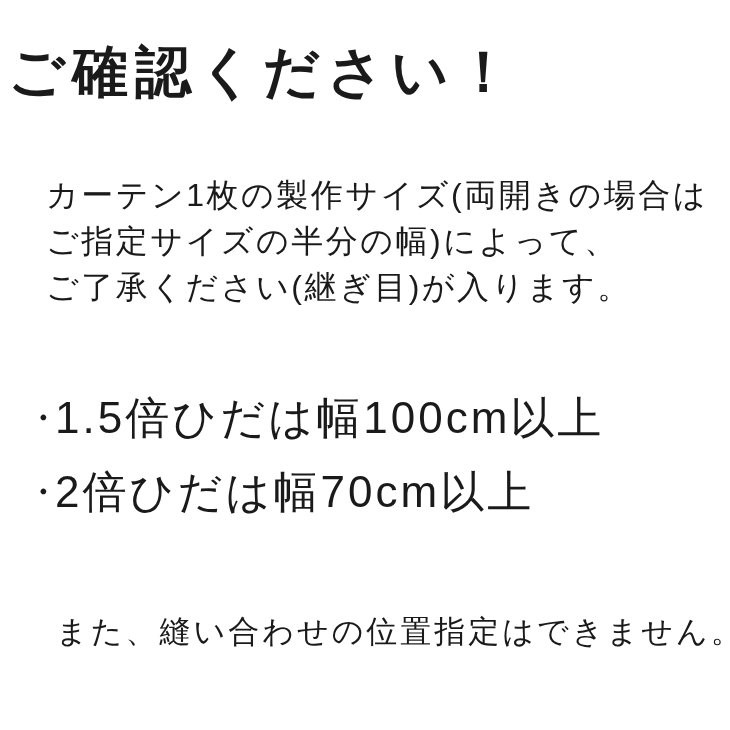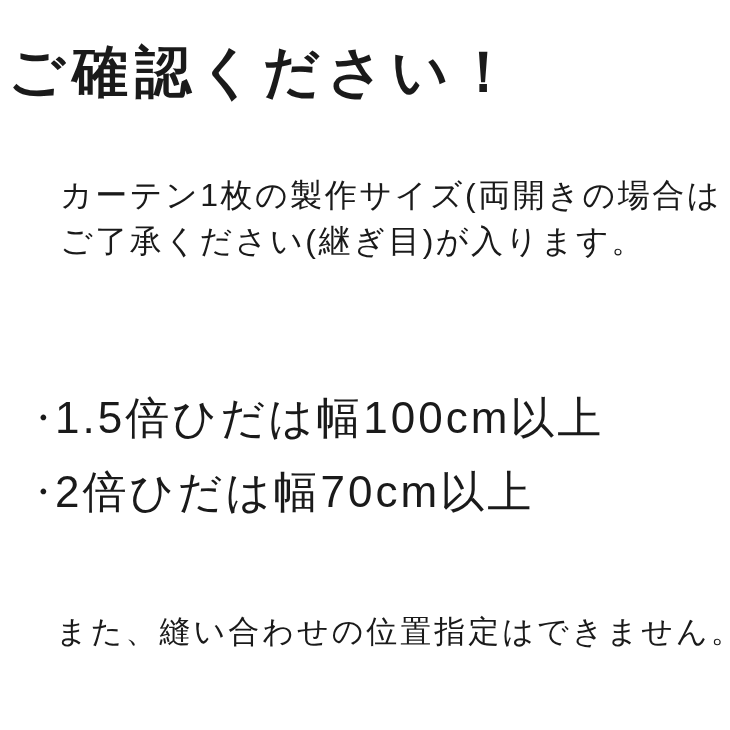--- a/index.html
+++ b/index.html
@@ -26,21 +26,20 @@
     white-space: nowrap;
   }
   .intro {
     position: absolute;
     left: 46px;
     top: 172px;
     font-size: 32px;
     font-weight: 400;
     line-height: 46px;
     letter-spacing: 2.5px;
-    margin-left: 14px;
   }
   .intro p { margin: 0; white-space: nowrap; }
   .bullets {
     position: absolute;
     left: 28px;
     top: 392px;
     margin: 0;
     padding: 0;
     list-style: none;
   }
@@ -73,20 +72,21 @@
 </style>
 </head>
 <body>
 
 <div class="page">
 
   <h1 class="title">ご確認ください！</h1>
 
   <div class="intro">
     <p>カーテン1枚の製作サイズ(両開きの場合は</p>
+    <p>ご指定サイズの半分の幅)によって、</p>
     <p>ご了承ください(継ぎ目)が入ります。</p>
   </div>
 
   <ul class="bullets">
     <li>
       <span class="marker">・</span>
       <span class="btext">1.5倍ひだは幅100cm以上</span>
     </li>
     <li>
       <span class="marker">・</span>

